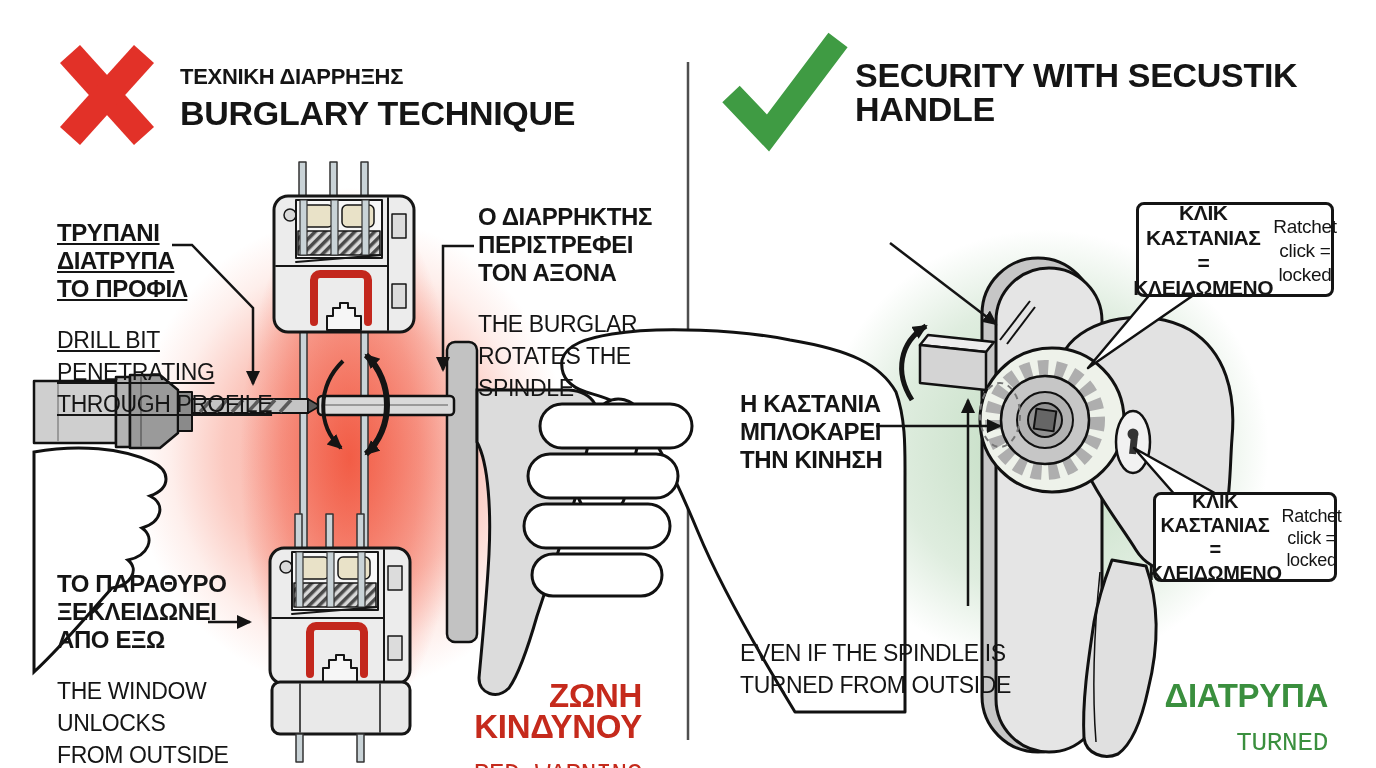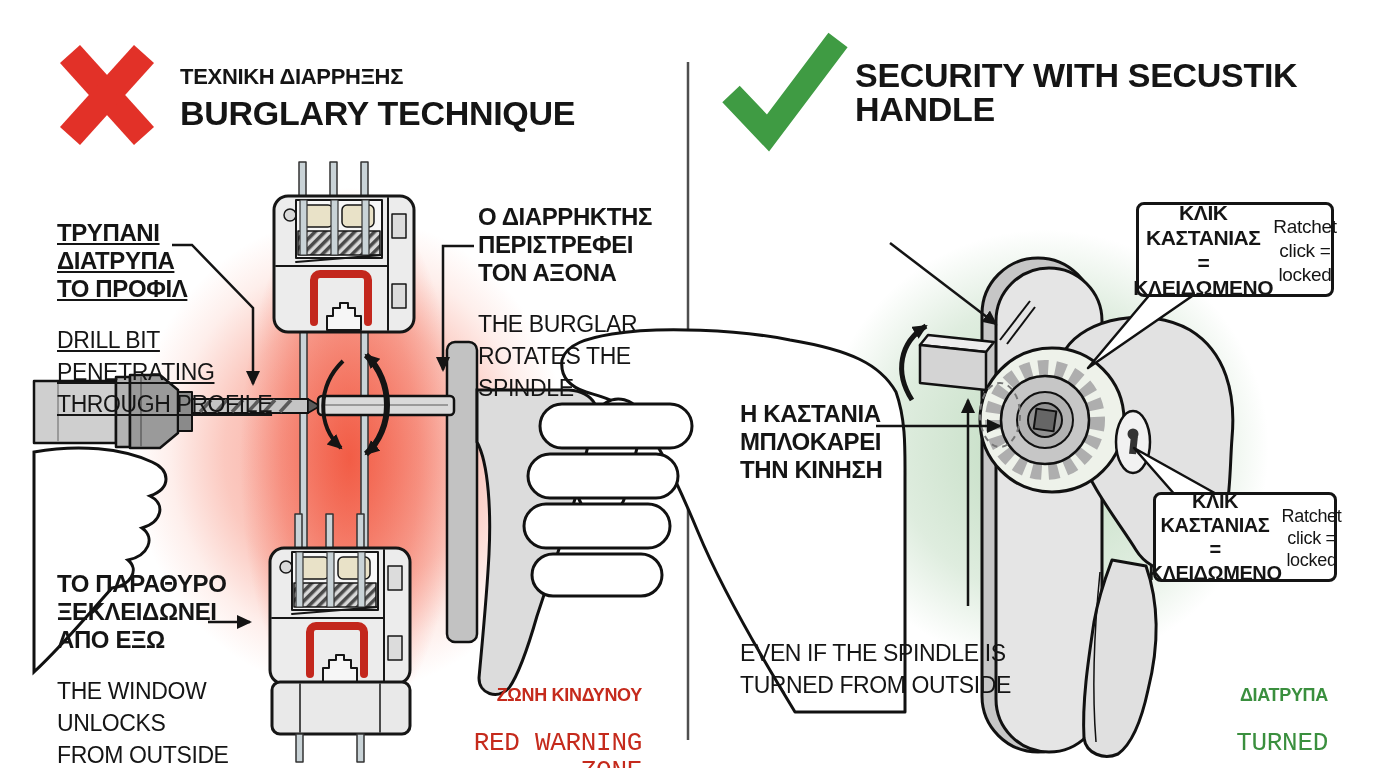--- a/index.html
+++ b/index.html
@@ -14,21 +14,21 @@
     background:radial-gradient(closest-side,rgba(137,188,137,0.55) 0%,rgba(170,207,170,0.38) 52%,rgba(255,255,255,0) 78%);}
   svg.art{position:absolute;left:0;top:0;z-index:2;}
   .icon-badge{position:absolute;z-index:3;}
   .title{position:absolute;z-index:4;}
   .title .gr{font-weight:700;font-size:22px;line-height:38px;letter-spacing:-0.3px;}
   .title .en{font-weight:700;font-size:34px;line-height:34px;letter-spacing:-0.3px;}
   .lbl{position:absolute;z-index:4;white-space:pre-line;}
   .lbl .gr{font-weight:700;font-size:24px;line-height:28px;letter-spacing:-0.4px;}
   .lbl .en{font-weight:400;font-size:23px;line-height:32px;letter-spacing:-0.4px;margin-top:3px;}
   .zone{position:absolute;z-index:4;text-align:right;white-space:pre-line;}
-  .zone .gr{font-weight:700;font-size:18px;line-height:31px;letter-spacing:-0.3px;}
+  .zone .gr{font-weight:700;font-size:33px;line-height:31px;letter-spacing:-0.3px;}
   .zone .en{font-weight:400;font-size:26px;line-height:28px;letter-spacing:-0.3px;font-family:Liberation Mono, monospace;}
   .danger{color:#c52a1c;} .safe{color:#3a8f3e;}
   .callout{position:absolute;z-index:5;background:#fff;border:3px solid #141414;border-radius:8px;
     display:flex;flex-direction:row;align-items:center;justify-content:center;text-align:center;}
   .callout .gr{font-weight:700;font-size:21px;line-height:25px;white-space:pre-line;letter-spacing:-0.4px;}
   .callout .en{font-weight:400;font-size:19px;line-height:24px;margin-top:2px;letter-spacing:-0.3px;}
   .callout.small .gr{font-size:20px;line-height:24px;}
   .callout.small .en{font-size:18px;line-height:22px;}
 </style>
 </head>
@@ -211,21 +211,21 @@
 
   <div class="icon-badge" style="left:715px;top:28px;width:135px;height:130px;">
     <svg width="135" height="130" viewBox="0 0 135 130">
       <path d="M16,66 L53,105 L123,12" fill="none" stroke="#3f9b43" stroke-width="24" stroke-linejoin="miter"></path>
     </svg>
   </div>
   <div class="title" style="left:855px;top:58px;">
     <div class="en">SECURITY WITH SECUSTIK HANDLE</div>
   </div>
 
-  <div class="lbl" style="left:740px;top:382px;">
+  <div class="lbl" style="left:740px;top:372px;">
     <div class="gr">Η ΚΑΣΤΑΝΙΑ
 ΜΠΛΟΚΑΡΕΙ
 ΤΗΝ ΚΙΝΗΣΗ</div>
   </div>
   <div class="lbl" style="left:740px;top:616px;">
     <div class="en">EVEN IF THE SPINDLE IS
 TURNED FROM OUTSIDE</div>
   </div>
 
   <div class="callout" style="left:1136px;top:202px;width:192px;height:89px;">

